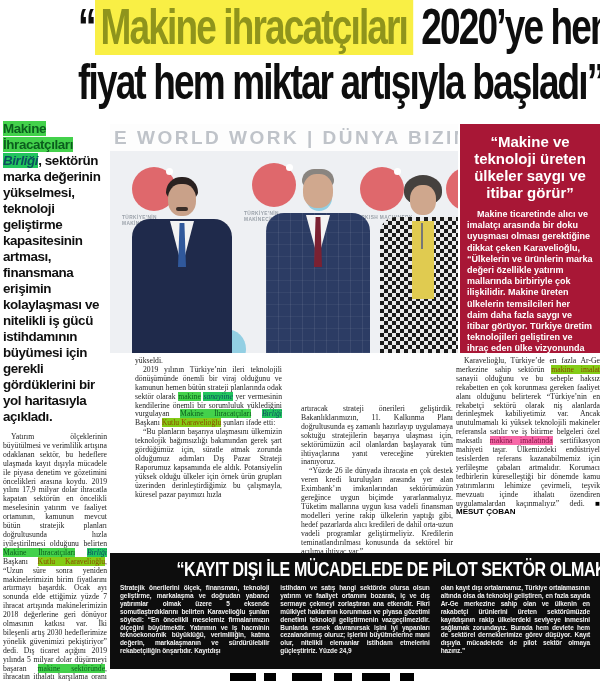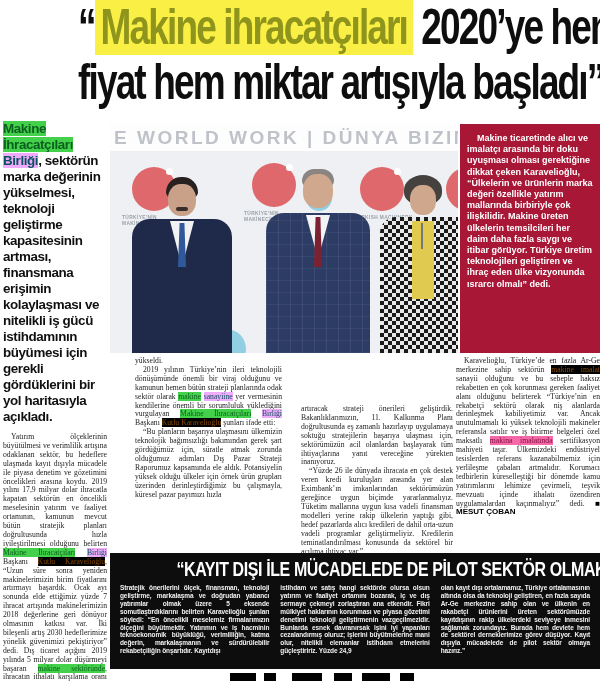--- a/index.html
+++ b/index.html
@@ -11,22 +11,22 @@
     font-family:"Liberation Sans",sans-serif;font-weight:700;color:#0e0e0e;}
   .hl-line{font-size:50px;line-height:55px;letter-spacing:-2.5px;white-space:nowrap;
     transform:scaleX(0.74);transform-origin:50% 50%;}
   .hl-y{background:#f9ef45;color:#8f941c;padding:0 8px;}
 
   
   .serif-p{font-family:"Liberation Serif",serif;font-size:7.7px;line-height:8.9px;
     text-align:justify;margin:0;color:#1c1c1c;}
   .ind{text-indent:8px;}
   .hl-g{background:#43d14b;color:#0b5e1d;}
-  .hl-c{background:#f0abfc;color:#0c4f5e;}
-  .hl-o{background:#000000;color:#8a4a00;}
+  .hl-c{background:#22c55e;color:#0c4f5e;font-style:italic;}
+  .hl-o{background:#84cc16;color:#8a4a00;}
   .hl-p{background:#f768a8;color:#7c1040;}
 
   
   .colA{position:absolute;left:3px;top:121px;width:104px;height:560px;overflow:hidden;}
   .intro{margin:0 0 8px 0;font-family:"Liberation Sans",sans-serif;font-weight:700;
     font-size:13.4px;line-height:16px;letter-spacing:-0.4px;color:#101010;text-align:left;}
   .colB{position:absolute;left:135px;top:357px;width:147px;height:194px;overflow:hidden;}
   .colC{position:absolute;left:301px;top:357px;width:152px;height:194px;overflow:hidden;margin-top:48px;}
   .colD{position:absolute;left:456px;top:357px;width:144px;height:194px;overflow:hidden;}
   .byline{font-family:"Liberation Sans",sans-serif;font-weight:700;font-size:8px;color:#000;}
@@ -138,20 +138,21 @@
         <div class="hairW"></div>
         <div class="faceW"></div>
         <div class="jacketW"></div>
         <div class="innerW"></div>
         <div class="neckW"></div>
       </div>
     </div>
   </figure>
 
   <aside class="quote-box">
+    <p class="qb-title">“Makine ve teknoloji üreten ülkeler saygı ve itibar görür”</p>
     <p class="qb-body">Makine ticaretinde alıcı ve imalatçı arasında bir doku uyuşması olması gerektiğine dikkat çeken Karavelioğlu, “Ülkelerin ve ürünlerin marka değeri özellikle yatırım mallarında birbiriyle çok ilişkilidir. Makine üreten ülkelerin temsilcileri her daim daha fazla saygı ve itibar görüyor. Türkiye üretim teknolojileri geliştiren ve ihraç eden ülke vizyonunda ısrarcı olmalı” dedi.</p>
   </aside>
 
   <section class="colB">
     <p class="serif-p">yükseldi.</p>
     <p class="serif-p ind"><span>2019 yılının Türkiye’nin ileri teknolojili dönüşümünde önemli bir viraj olduğunu ve kamunun hemen bütün strateji planlarında odak sektör olarak </span><span class="hl-g">makine</span><span> </span><span class="hl-c">sanayiine</span><span> yer vermesinin kendilerine önemli bir sorumluluk yüklediğini vurgulayan </span><span class="hl-g">Makine İhracatçıları</span><span> </span><span class="hl-c">Birliği</span><span> Başkanı </span><span class="hl-o">Kutlu Karavelioğlu</span><span> şunları ifade etti:</span></p>
     <p class="serif-p ind">“Bu planların başarıya ulaşmasını ülkemizin teknolojik bağımsızlığı bakımından gerek şart gördüğümüz için, süratle atmak zorunda olduğumuz adımları Dış Pazar Strateji Raporumuz kapsamında ele aldık. Potansiyelin yüksek olduğu ülkeler için örnek ürün grupları üzerinden derinleştirdiğimiz bu çalışmayla, küresel pazar payımızı hızla</p>
   </section>
 
   <section class="colC">

